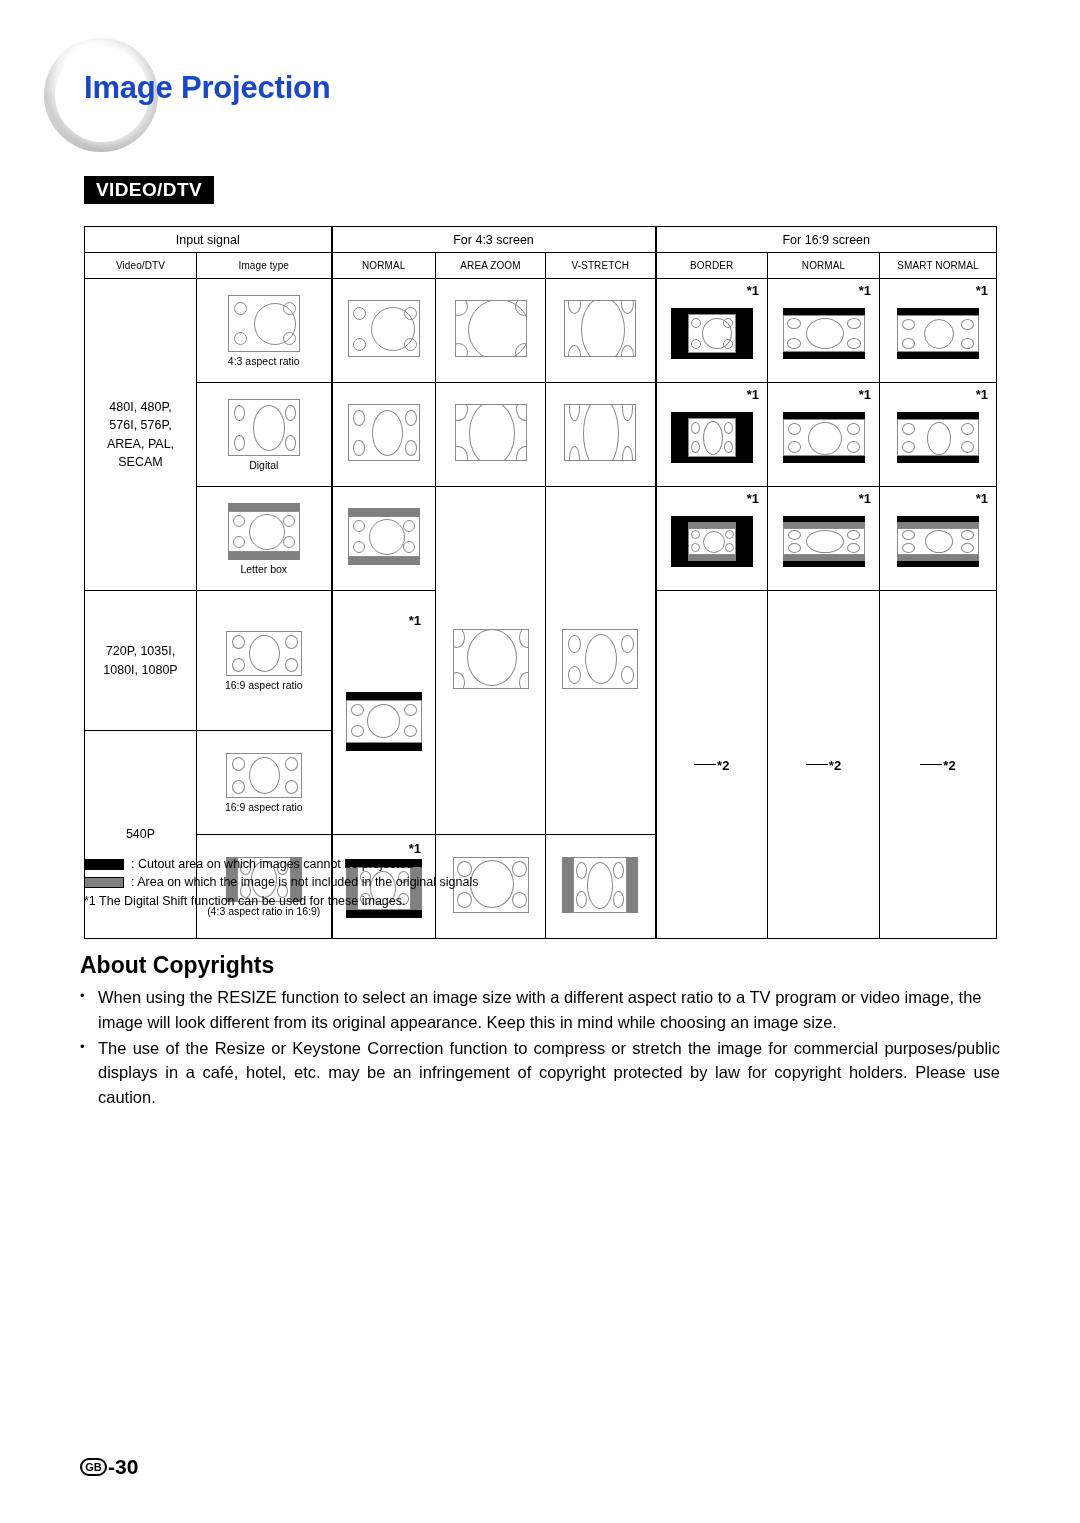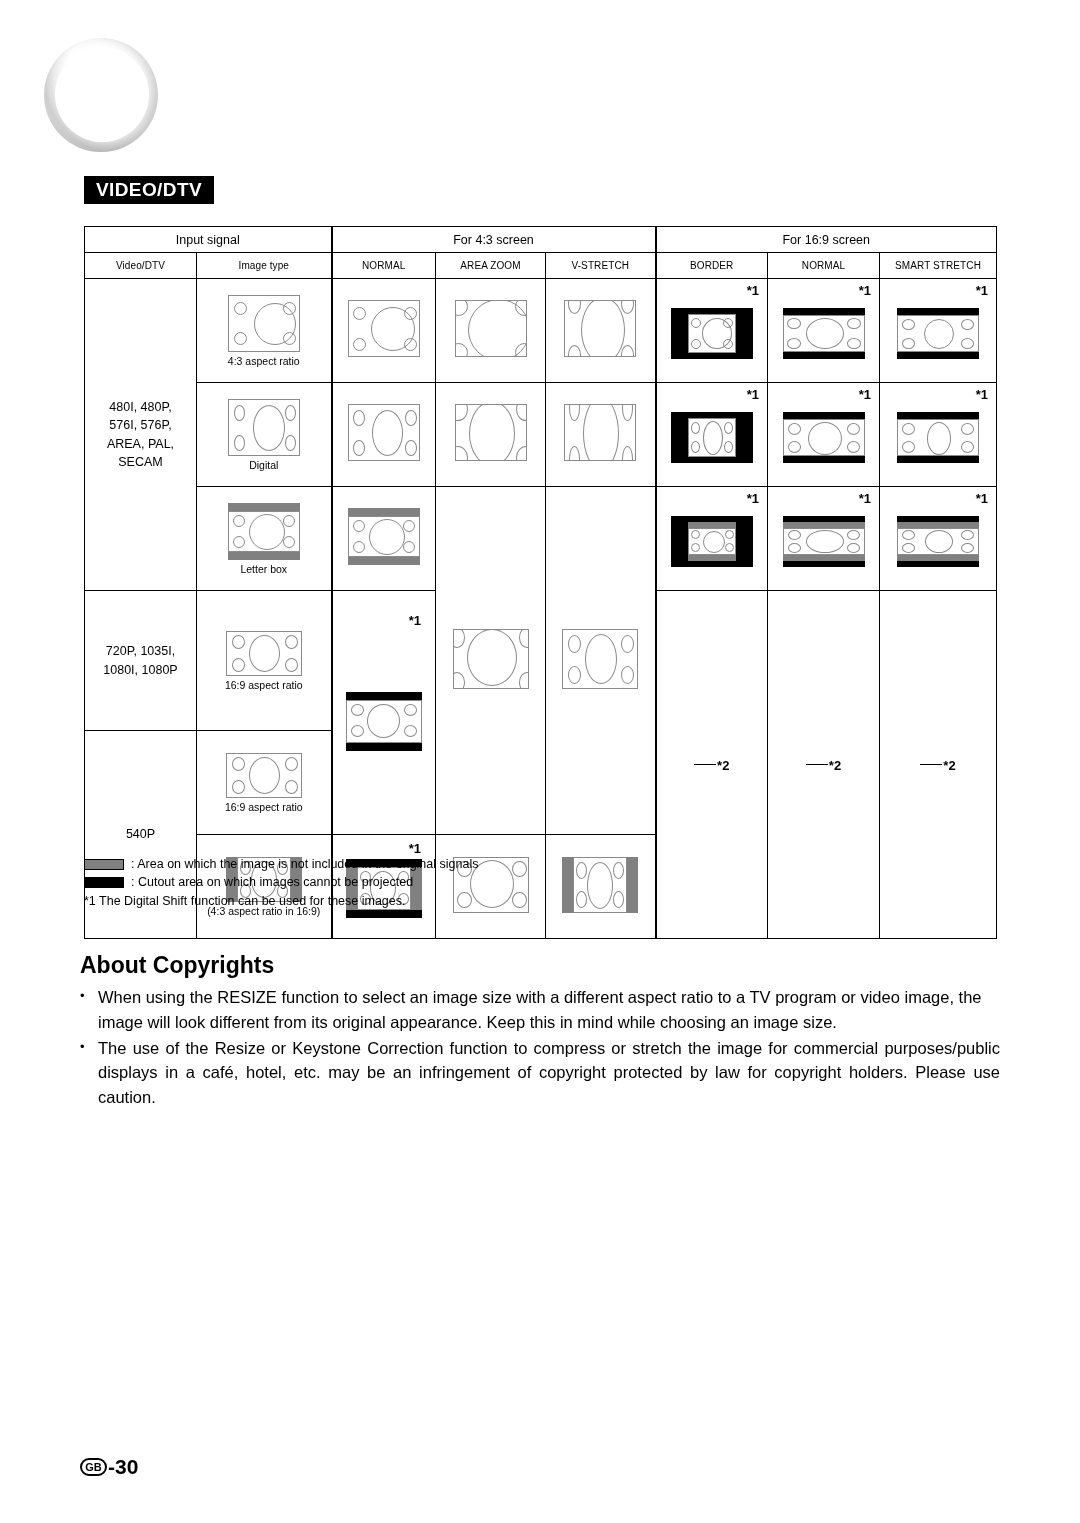--- a/index.html
+++ b/index.html
@@ -226,20 +226,21 @@
     font-weight: bold;
     line-height: 1;
     margin-right: 1px;
   }
 </style>
 </head>
 <body>
 
 <div class="page-header">
   <div class="header-orb"></div>
+  <div class="header-title">Image Projection</div>
 </div>
 
 <div class="section-tag">VIDEO/DTV</div>
 
 <div class="chart-wrap">
 <table class="resize-table">
   <colgroup>
     <col style="width:112px">
     <col style="width:135px">
     <col style="width:104px">
@@ -256,21 +257,21 @@
       <th class="th-group grp-sep" colspan="3">For 16:9 screen</th>
     </tr>
     <tr>
       <th class="th-sub">Video/DTV</th>
       <th class="th-sub">Image type</th>
       <th class="th-sub grp-sep">NORMAL</th>
       <th class="th-sub">AREA ZOOM</th>
       <th class="th-sub">V-STRETCH</th>
       <th class="th-sub grp-sep">BORDER</th>
       <th class="th-sub">NORMAL</th>
-      <th class="th-sub">SMART STRETCH</th>
+      <th class="th-sub">SMART NORMAL</th>
     </tr>
   </thead>
   <tbody>
 
     <tr>
       <td rowspan="3" class="signal-label">
         <div>480I, 480P,</div>
         <div>576I, 576P,</div>
         <div>AREA, PAL,</div>
         <div>SECAM</div>
@@ -674,26 +675,26 @@
         </div>
       </td>
     </tr>
 
   </tbody>
 </table>
 </div>
 
 <div class="legend">
   <div class="legend-row">
+    <span class="sw black"></span>
+    <span>: Cutout area on which images cannot be projected</span>
+  </div>
+  <div class="legend-row">
     <span class="sw gray"></span>
     <span>: Area on which the image is not included in the original signals</span>
-  </div>
-  <div class="legend-row">
-    <span class="sw black"></span>
-    <span>: Cutout area on which images cannot be projected</span>
   </div>
   <div class="legend-note">*1 The Digital Shift function can be used for these images.</div>
 </div>
 
 <div class="copy-sec">
   <div class="copy-title">About Copyrights</div>
 
   <div class="bullet-row">
     <span class="bullet-dot">•</span>
     <span class="bullet-text nojust">When using the RESIZE function to select an image size with a different aspect ratio to a TV program or video image, the image will look different from its original appearance. Keep this in mind while choosing an image size.</span>

